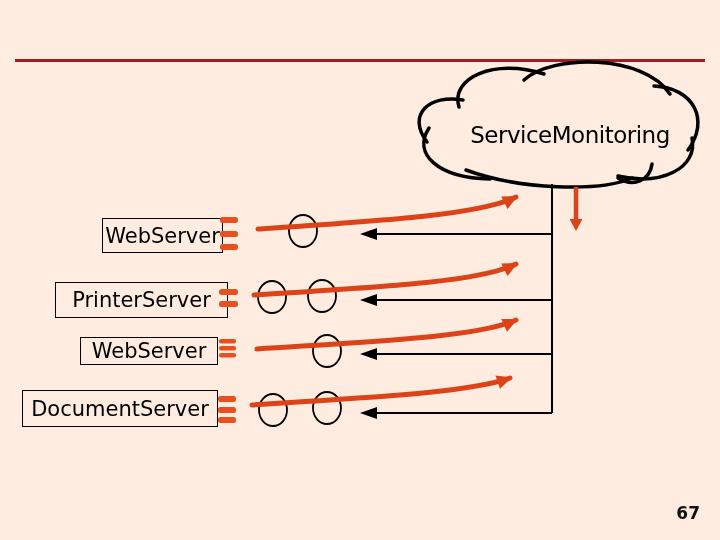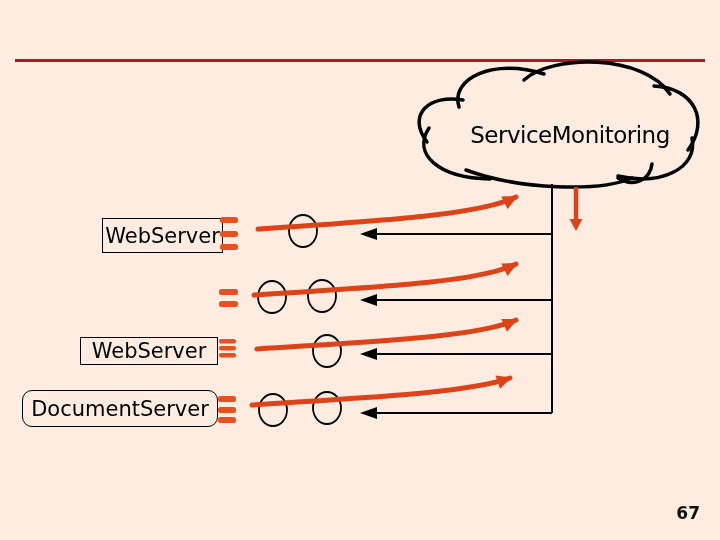--- a/index.html
+++ b/index.html
@@ -18,40 +18,43 @@
     background:#A01E1E;
   }
   .server-box {
     position:absolute; border:1.5px solid #000; box-sizing:border-box;
     display:flex; align-items:center; justify-content:center;
     font-size:21px; background:transparent; white-space:nowrap;
   }
   .box-db      { left:102px; top:218px; width:121px; height:35px; }
   .box-printer { left:55px;  top:282px; width:173px; height:36px; }
   .box-web     { left:80px;  top:337px; width:138px; height:28px; }
-  .box-doc     { left:22px;  top:390px; width:196px; height:37px;border-radius:10px; }
+  .box-doc     { left:22px;  top:390px; width:196px; height:37px; }
   .cloud-label {
     position:absolute; left:448px; top:122px; width:244px;
     text-align:center; font-size:23px; letter-spacing:-0.5px; white-space:nowrap;
   }
   .page-number {
     position:absolute; right:20px; top:503px;
     font-size:17px; font-weight:700; color:#111;
   }
   svg.diagram { position:absolute; left:0; top:0; width:720px; height:540px; }
 </style>
 </head>
 <body>
 
 <div class="slide">
 
   <div class="title-underline"></div>
 
   <div class="server-box box-db">
     <span>WebServer</span>
+  </div>
+  <div class="server-box box-printer">
+    <span>PrinterServer</span>
   </div>
   <div class="server-box box-web">
     <span>WebServer</span>
   </div>
   <div class="server-box box-doc">
     <span>DocumentServer</span>
   </div>
 
   <div class="cloud-label">ServiceMonitoring</div>
 

